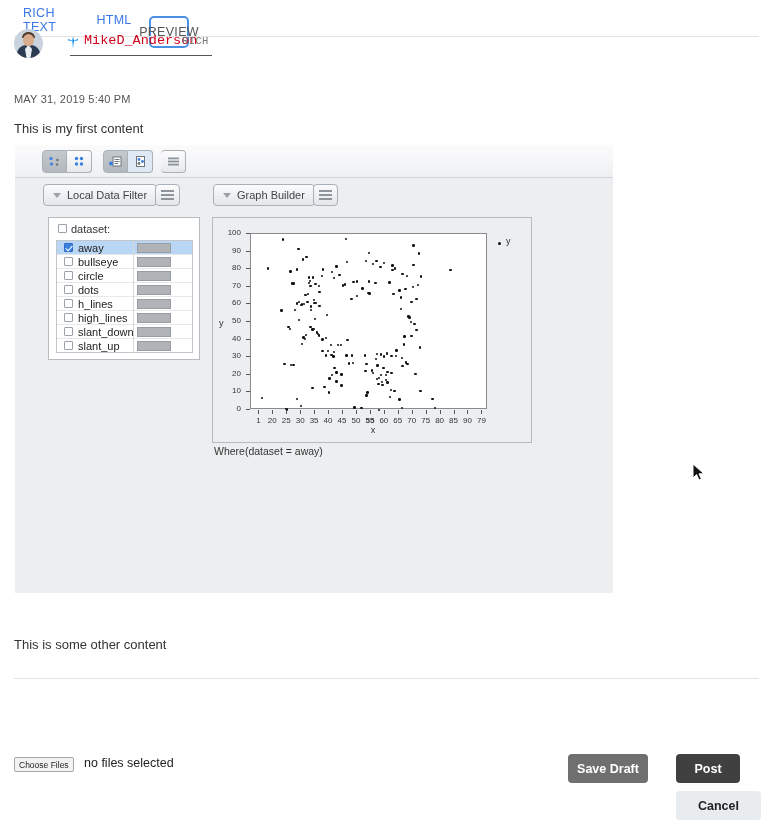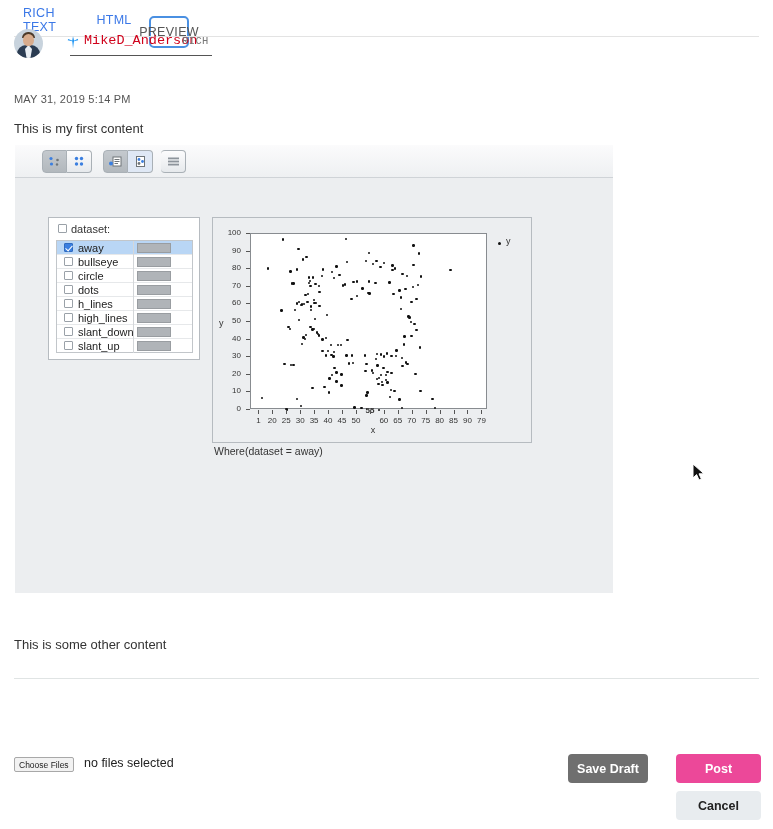--- a/index.html
+++ b/index.html
@@ -191,21 +191,21 @@
     cursor:pointer; font-family:"Liberation Sans", sans-serif;
   }
   .file-status { position:absolute; left:84px; top:756px; font-size:12.5px; color:#222; }
   .fbtn {
     position:absolute; border:none; border-radius:4px; cursor:pointer;
     font-size:12.5px; font-weight:bold; color:#ffffff;
     display:flex; align-items:center; justify-content:center;
     font-family:"Liberation Sans", sans-serif;
   }
   #save-draft { left:568px; top:754px; width:80px; height:29px; background:#6f6f6f; }
-  #post       { left:676px; top:754px; width:85px; height:29px; background:#ec4899; }
+  #post       { left:676px; top:754px; width:64px; height:29px; background:#404040; }
   #cancel     { left:676px; top:791px; width:85px; height:29px; background:#e8ecef; color:#222; }
 
   .cursor { position:absolute; left:692px; top:463px; width:14px; height:19px; }
 </style>
 </head>
 <body>
 
 <div class="tabbar">
   <div class="tab" id="tab0" style="left:14px;width:72px;">RICH TEXT</div>
   <div class="tab" id="tab1" style="left:92px;width:44px;">HTML</div>
@@ -223,21 +223,21 @@
   <svg class="spark-icon" viewBox="0 0 16 16">
     <path d="M8 1.5 L9.2 6.2 L8 15 L7.1 6.4 Z" fill="#2196f3"></path>
     <path d="M2.5 4.5 L7.6 6.6 L8.4 7.4 L2.0 6.0 Z" fill="#2196f3"></path>
     <path d="M13.5 4.3 L8.6 6.8 L7.9 7.4 L13.9 5.9 Z" fill="#2196f3"></path>
   </svg>
   <div class="username">MikeD_Anderson</div>
   <div class="staff">RICH</div>
   <div class="author-underline"></div>
 </div>
 
-<div class="timestamp">MAY 31, 2019 5:14 PM</div>
+<div class="timestamp">MAY 31, 2019 5:40 PM</div>
 <div class="content-line-1">This is my first content</div>
 
 <div class="app">
 
   <div class="app-toolbar">
     <div class="btn-group" style="left:27px;">
       <div class="tb-btn pressed">
         <svg width="15" height="13" viewBox="0 0 15 13">
             <circle cx="4" cy="3.5" r="1.6" fill="#3b7fe0"></circle>
             <circle cx="10.5" cy="5" r="1.3" fill="#6f7579"></circle>
@@ -277,20 +277,40 @@
       <div class="tb-btn single">
         <svg width="15" height="11" viewBox="0 0 15 11">
             <rect x="2" y="1.5" width="11" height="1.8" fill="#8d949b"></rect>
             <rect x="2" y="4.6" width="11" height="1.8" fill="#8d949b"></rect>
             <rect x="2" y="7.7" width="11" height="1.8" fill="#8d949b"></rect>
           </svg>
       </div>
     </div>
   </div>
 
+  <div class="panel-hdr-row">
+    <div class="pill" style="left:28px;">
+      <span class="tri"></span>
+      <span>Local Data Filter</span>
+    </div>
+    <div class="ham" style="left:140px;">
+      <i></i>
+        <i></i>
+        <i></i>
+    </div>
+    <div class="pill" style="left:198px;">
+      <span class="tri"></span>
+      <span>Graph Builder</span>
+    </div>
+    <div class="ham" style="left:298px;">
+      <i></i>
+        <i></i>
+        <i></i>
+    </div>
+  </div>
 
   <div class="filter-box">
     <div class="cbx" style="left:9px;top:6px;"></div>
     <div class="ds-label">dataset:</div>
     <div class="ds-list" id="ds-list">
         <div class="ds-row sel">
           <span class="cbx rcb checked"></span>
           <span class="rlabel">away</span>
           <span class="divline"></span>
           <span class="bar"></span>
@@ -557,21 +577,21 @@
         <div class="xtick" style="left: 80.1882px; top: 198px;">30</div>
         <div class="xtick-mark" style="left: 87.1882px; top: 192px;"></div>
         <div class="xtick" style="left: 94.1294px; top: 198px;">35</div>
         <div class="xtick-mark" style="left: 101.129px; top: 192px;"></div>
         <div class="xtick" style="left: 108.071px; top: 198px;">40</div>
         <div class="xtick-mark" style="left: 115.071px; top: 192px;"></div>
         <div class="xtick" style="left: 122.012px; top: 198px;">45</div>
         <div class="xtick-mark" style="left: 129.012px; top: 192px;"></div>
         <div class="xtick" style="left: 135.953px; top: 198px;">50</div>
         <div class="xtick-mark" style="left: 142.953px; top: 192px;"></div>
-        <div class="xtick" style="left: 149.894px; top: 188px; font-weight: bold;">55</div>
+        <div class="xtick" style="left: 149.894px; top: 198px; font-weight: bold;">55</div>
         <div class="xtick-mark" style="left: 156.894px; top: 192px;"></div>
         <div class="xtick" style="left: 163.835px; top: 198px;">60</div>
         <div class="xtick-mark" style="left: 170.835px; top: 192px;"></div>
         <div class="xtick" style="left: 177.776px; top: 198px;">65</div>
         <div class="xtick-mark" style="left: 184.776px; top: 192px;"></div>
         <div class="xtick" style="left: 191.718px; top: 198px;">70</div>
         <div class="xtick-mark" style="left: 198.718px; top: 192px;"></div>
         <div class="xtick" style="left: 205.659px; top: 198px;">75</div>
         <div class="xtick-mark" style="left: 212.659px; top: 192px;"></div>
         <div class="xtick" style="left: 219.6px; top: 198px;">80</div>

